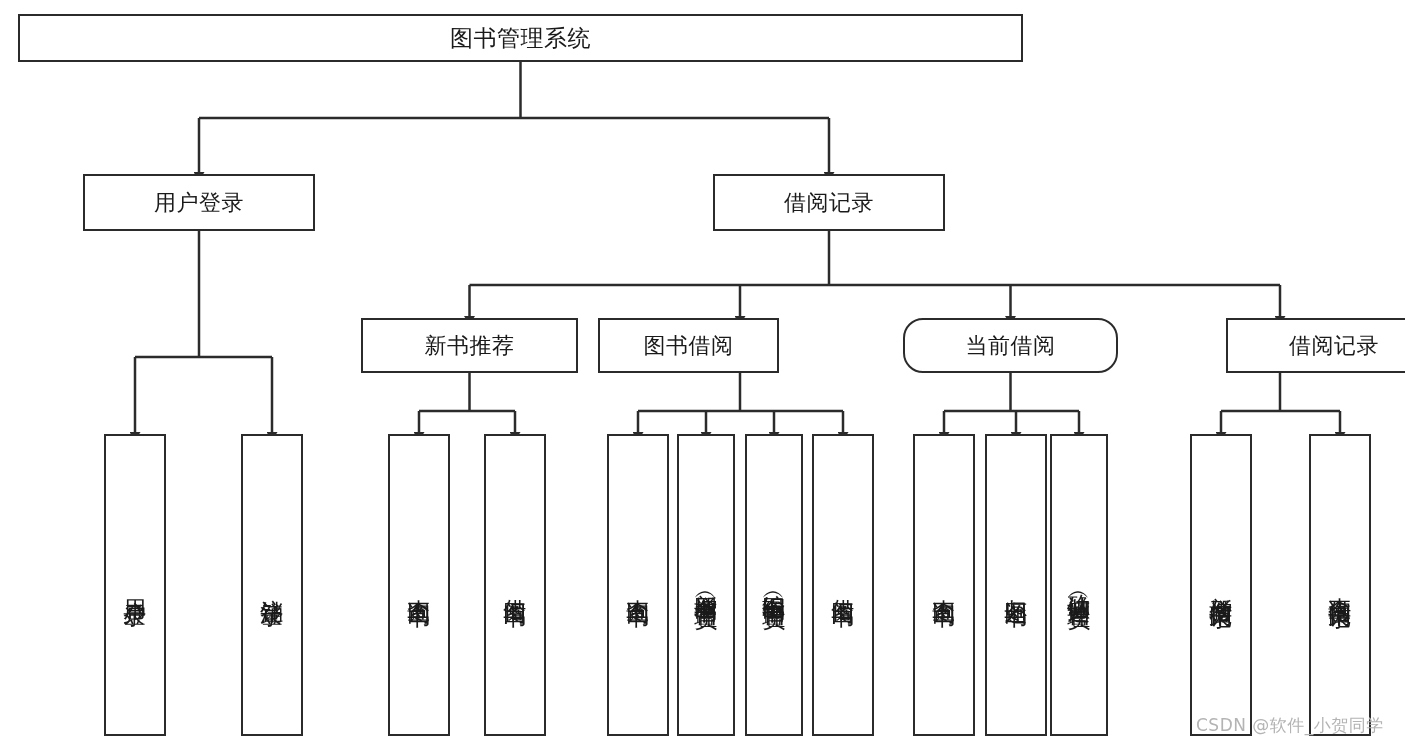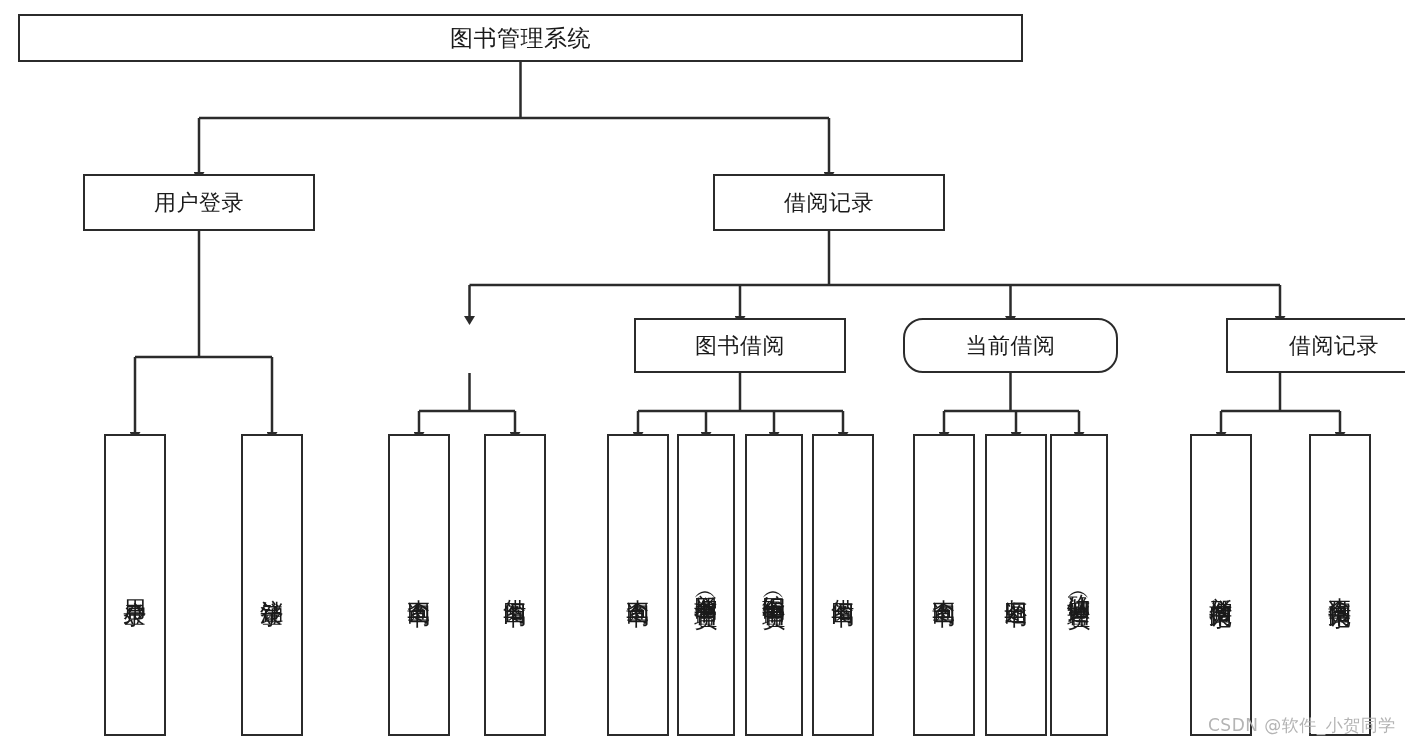--- a/index.html
+++ b/index.html
@@ -58,21 +58,20 @@
   .node.root .node-label {
     font-size: 23px;
   }
   .watermark {
     position: absolute;
     font-size: 17px;
     color: #b4b4b4;
     white-space: nowrap;
     letter-spacing: 0.5px;
     font-family: "DejaVu Sans", "Liberation Sans", sans-serif;
-    margin-left: 12px;
   }
 </style>
 </head>
 <body>
 
 <div id="diagram-canvas">
 
   <svg id="edge-layer" viewBox="0 0 1405 747" width="1405" height="747">
     <defs>
       <marker id="arrowhead" markerWidth="9" markerHeight="11" refX="1" refY="5.5" orient="auto" markerUnits="userSpaceOnUse">
@@ -120,21 +119,24 @@
     <span class="node-label">图书管理系统</span>
   </div>
 
   <div class="node" style="left: 83px; top: 174px; width: 232px; height: 57px;">
     <span class="node-label">用户登录</span>
   </div>
   <div class="node" style="left: 713px; top: 174px; width: 232px; height: 57px;">
     <span class="node-label">借阅记录</span>
   </div>
 
-  <div class="node" style="left: 634px; top: 318px; width: 212px; height: 55px;">
+  <div class="node" style="left: 361px; top: 318px; width: 217px; height: 55px;">
+    <span class="node-label">新书推荐</span>
+  </div>
+  <div class="node" style="left: 598px; top: 318px; width: 181px; height: 55px;">
     <span class="node-label">图书借阅</span>
   </div>
   <div class="node" style="left: 903px; top: 318px; width: 215px; height: 55px; border-radius: 20px;">
     <span class="node-label">当前借阅</span>
   </div>
   <div class="node" style="left: 1226px; top: 318px; width: 216px; height: 55px;">
     <span class="node-label">借阅记录</span>
   </div>
 
   <div class="node vertical" style="left: 104px; top: 434px; width: 62px; height: 302px;">

